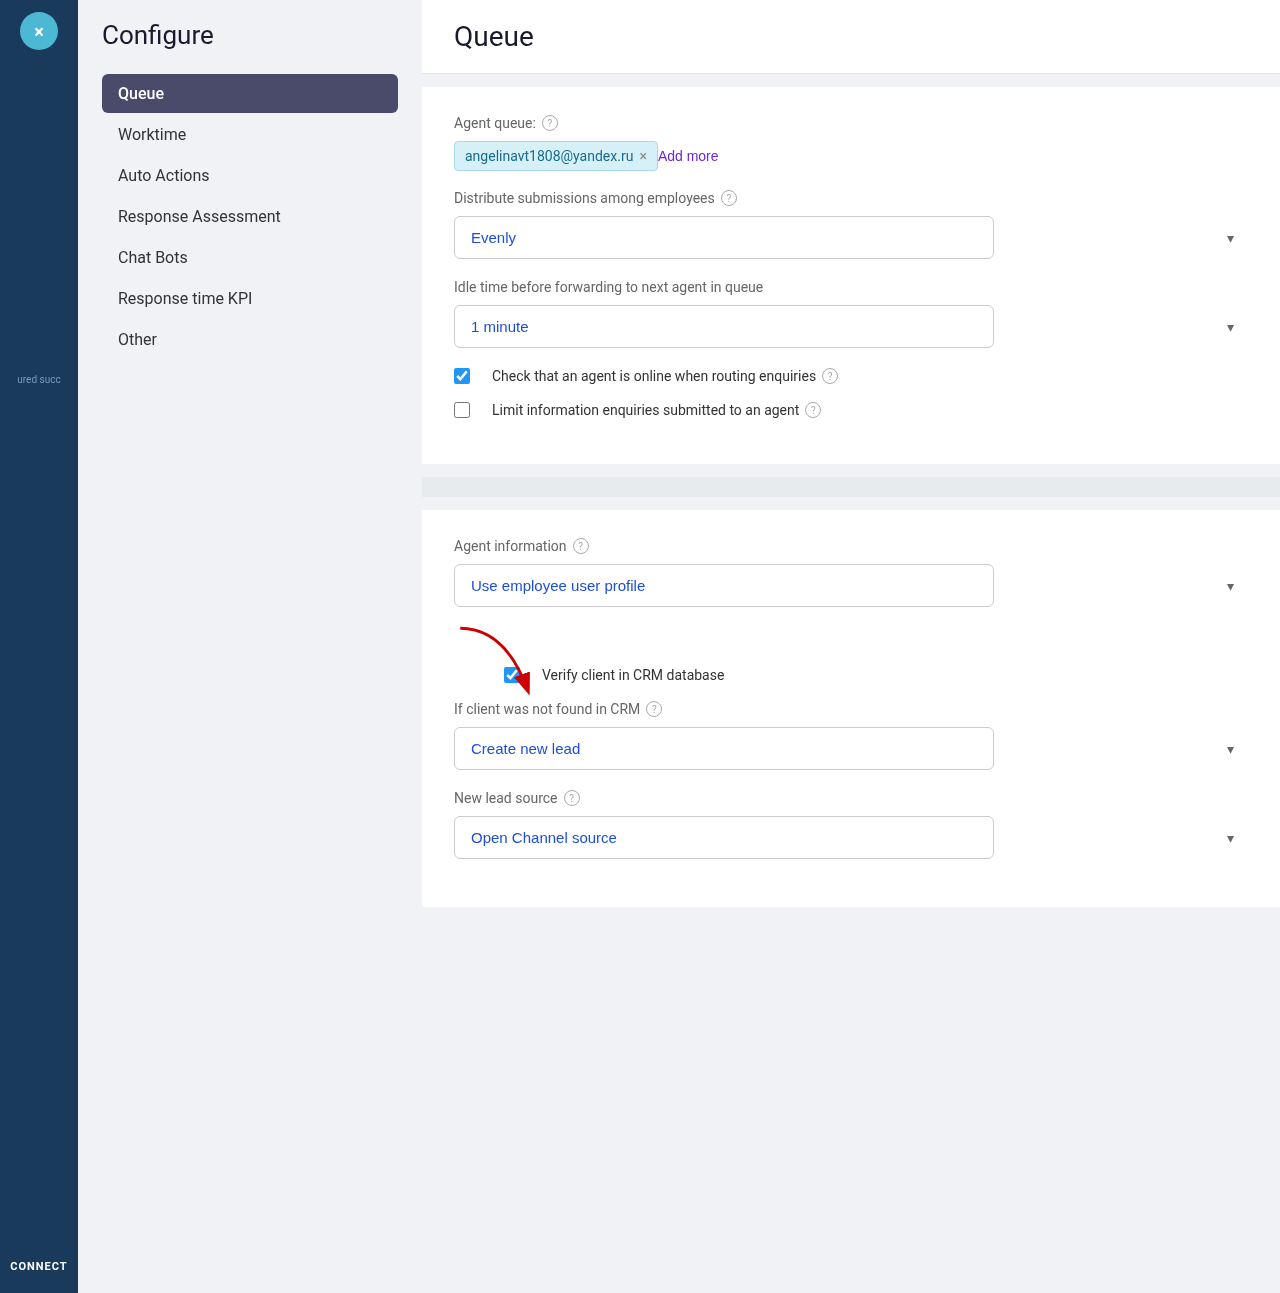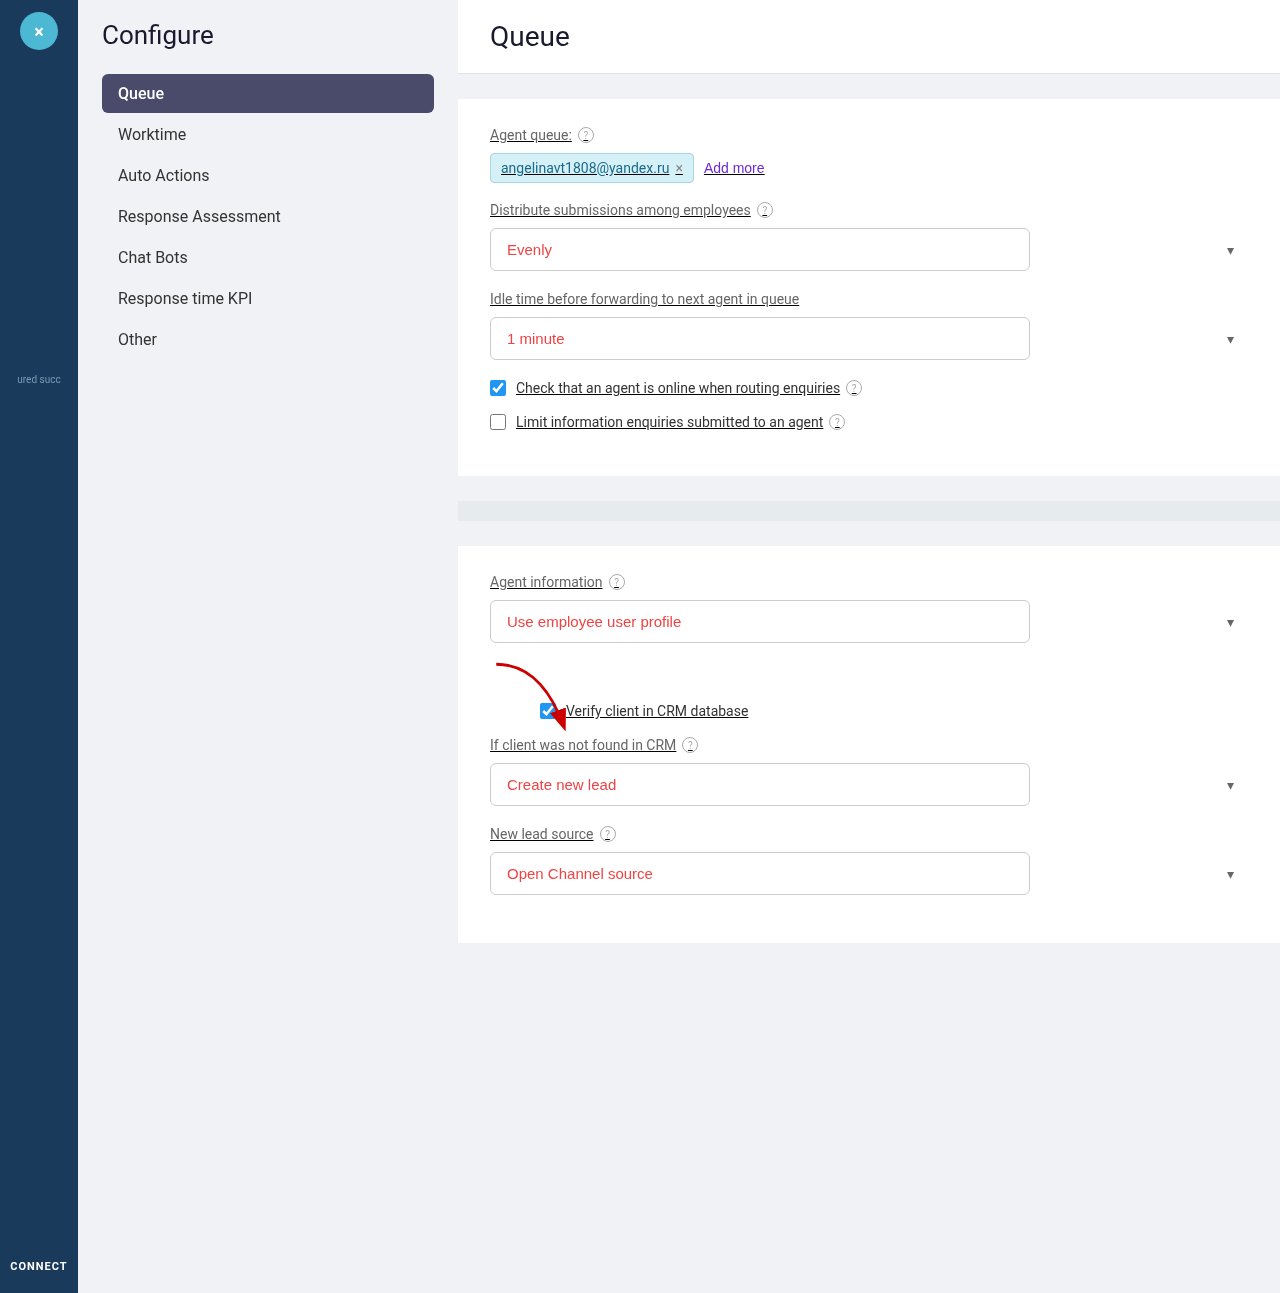--- a/index.html
+++ b/index.html
@@ -55,21 +55,21 @@
 
     
     .main-panel {
       display: flex;
       flex: 1;
       background: #f0f2f5;
     }
 
     
     .config-sidebar {
-      width: 380px;
+      width: 344px;
       background: #f0f2f5;
       padding: 20px 24px;
       flex-shrink: 0;
     }
     .configure-title {
       font-size: 26px;
       font-weight: 400;
       color: #1a1a2e;
       margin-bottom: 24px;
     }
@@ -99,23 +99,22 @@
       border-bottom: 1px solid #e0e4ea;
     }
     .queue-title {
       font-size: 28px;
       font-weight: 400;
       color: #1a1a2e;
     }
 
     .section-card {
       background: white;
-      margin: 25px 0;
+      margin: 13px 0;
       padding: 28px 32px;
-      text-decoration: underline;
     }
 
     .field-label {
       font-size: 14px;
       color: #666;
       margin-bottom: 10px;
       display: flex;
       align-items: center;
       gap: 6px;
     }
@@ -129,21 +128,20 @@
       justify-content: center;
       font-size: 10px;
       color: #aaa;
       cursor: pointer;
     }
 
     
     .agent-queue-row {
       display: flex;
       align-items: center;
-      gap: 10px;
       flex-wrap: wrap;
     }
     .agent-tag {
       background: #d6f0f7;
       border: 1px solid #a8d8e8;
       border-radius: 4px;
       padding: 6px 10px;
       display: flex;
       align-items: center;
       gap: 6px;
@@ -170,40 +168,40 @@
       position: relative;
       margin-bottom: 20px;
     }
     .select-field {
       width: 100%;
       max-width: 540px;
       padding: 12px 16px;
       border: 1px solid #ccc;
       border-radius: 6px;
       font-size: 15px;
-      color: #ef4444;
+      color: #1d4ed8;
       appearance: none;
       background: white;
       cursor: pointer;
     }
     .select-arrow {
       position: absolute;
       right: 14px;
       top: 50%;
       transform: translateY(-50%);
       pointer-events: none;
       color: #666;
       font-size: 14px;
     }
 
     
     .checkbox-row {
       display: flex;
       align-items: center;
-      gap: 10px;
+      gap: 22px;
       margin-bottom: 18px;
     }
     .checkbox-row input[type="checkbox"] {
       width: 16px;
       height: 16px;
       cursor: pointer;
       accent-color: #2196F3;
     }
     .checkbox-label {
       font-size: 14px;

